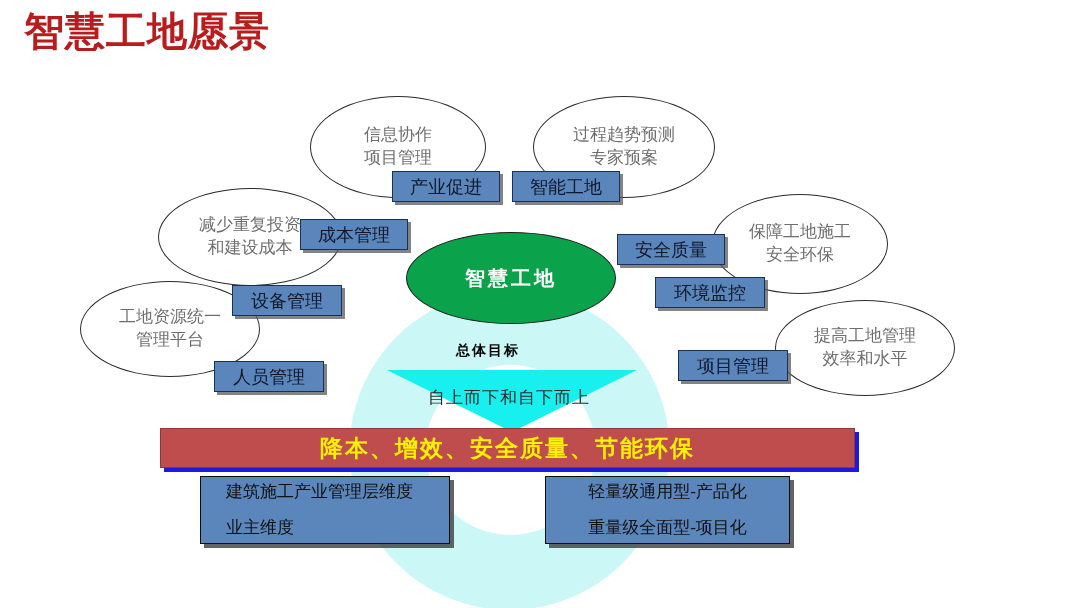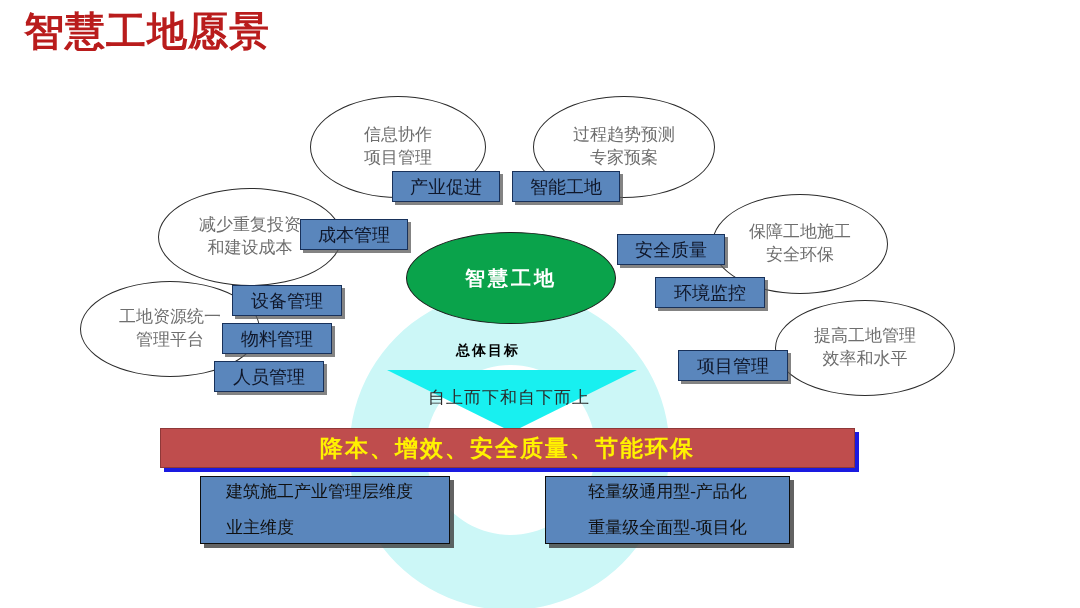--- a/index.html
+++ b/index.html
@@ -228,23 +228,20 @@
   </div>
 
   <div class="tag" style="left:232px; top:285px; width:110px; height:31px;">
     <span>设备管理</span>
   </div>
 
   <div class="tag" style="left:655px; top:277px; width:110px; height:31px;">
     <span>环境监控</span>
   </div>
 
-  <div class="tag" style="left:222px; top:323px; width:110px; height:31px;">
-    <span>物料管理</span>
-  </div>
 
   <div class="tag" style="left:678px; top:350px; width:110px; height:31px;">
     <span>项目管理</span>
   </div>
 
   <div class="tag" style="left:214px; top:361px; width:110px; height:31px;">
     <span>人员管理</span>
   </div>
 
   <div id="overall-goal-label" style="left:456px; top:342px;">总体目标</div>

